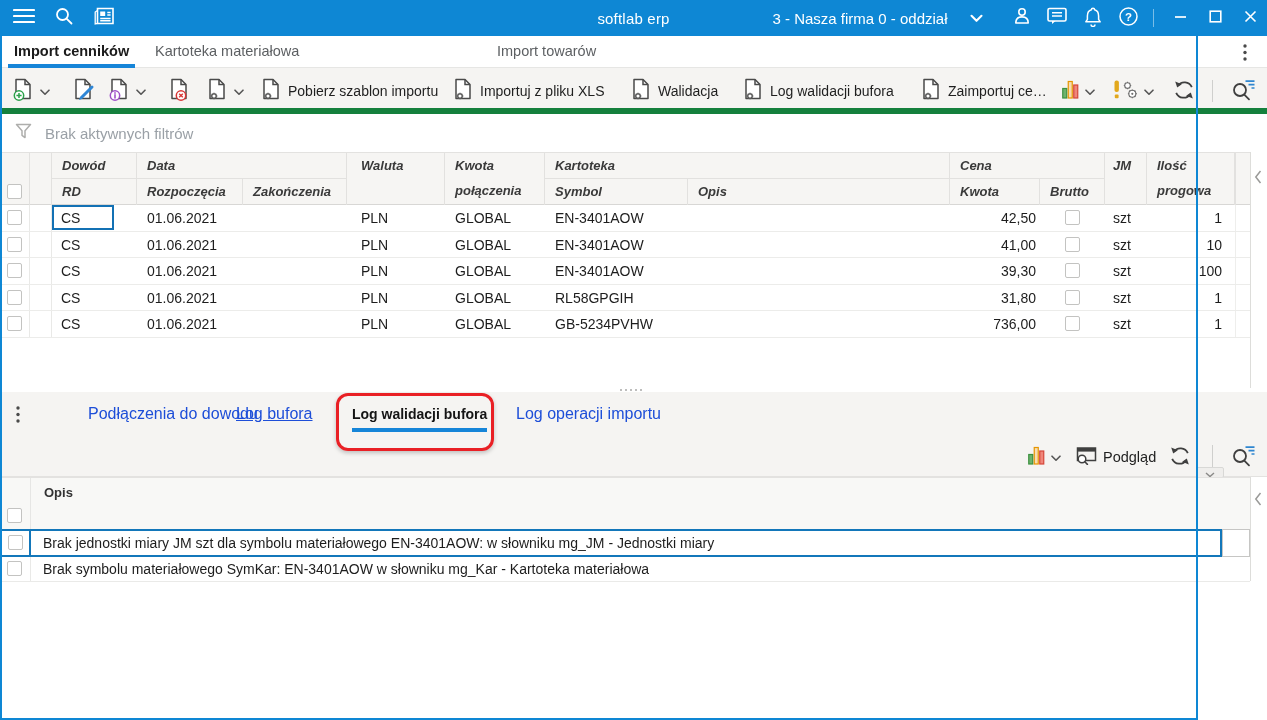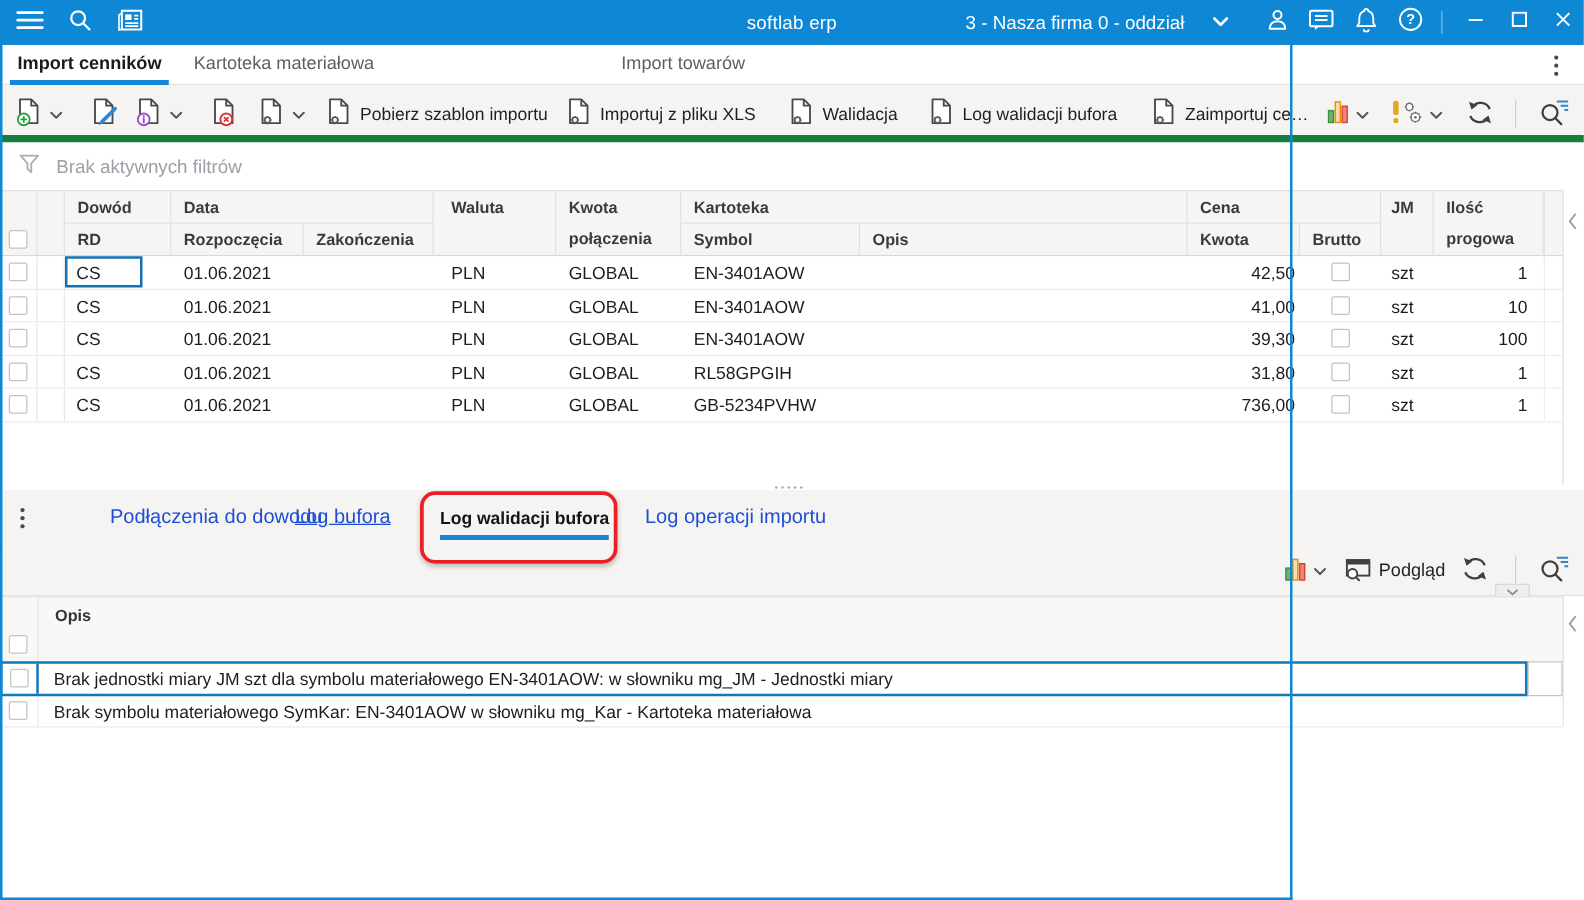--- a/index.html
+++ b/index.html
@@ -1,18 +1,18 @@
 <!DOCTYPE html>
 <html><head>
 <meta charset="utf-8">
 <style>
   * { box-sizing: border-box; margin: 0; padding: 0; }
   html,body { width:1267px; height:720px; }
   body { font-family:"Liberation Sans", sans-serif; background:#fff; overflow:hidden; }
-  .app { position:relative; width:1034px; height:720px; background:#fff;border-radius:20px; }
+  .app { position:relative; width:1198px; height:720px; background:#fff;border-radius:20px; }
   .frame { position:absolute; inset:0; border:2px solid #0e87d4; border-top:none; pointer-events:none; z-index:60; }
 
   
   .titlebar { position:absolute; top:0; left:0; width:1267px; height:36px; background:#0e87d4; z-index:5; }
   .tb-abs { position:absolute; display:flex; align-items:center; height:36px; top:0; }
   .app-title { left:50%; transform:translateX(-50%); color:#fff; font-size:15px; font-weight:500; letter-spacing:.2px; }
   .company { left:752px; width:216px; justify-content:center; color:#fff; font-size:15px; cursor:default; }
   .tb-btn { width:28px; justify-content:center; cursor:default; }
 
   
@@ -25,21 +25,21 @@
   .toolbar { position:absolute; top:68px; left:0; width:1267px; height:46px; background:#f5f4f2; border-bottom:6px solid #15803d; }
   .tbtn { position:absolute; top:10px; height:26px; display:flex; align-items:center; gap:6px; font-size:14px; color:#1f1f1f; white-space:nowrap; cursor:default; }
   .vsep { position:absolute; top:12px; width:1px; height:22px; background:#cfcfcd; }
 
   
   .filterbar { position:absolute; top:114px; left:0; width:1267px; height:38px; background:#fff; display:flex; align-items:center; }
   .filter-text { color:#9aa0a6; font-size:15px; margin-left:12px; }
 
   
   .ghead { position:absolute; top:152px; left:0; width:1250px; height:53px; background:#f6f5f3; border-top:1px solid #e3e2e0; border-bottom:1px solid #d8d7d5; font-size:13px; font-weight:600; color:#3a3a3a; }
-  .hc { position:absolute; padding-left:10px; line-height:25px; white-space:nowrap; overflow:hidden; }
+  .hc { position:absolute; padding-left:10px; line-height:25px; white-space:nowrap; overflow:hidden;font-style:italic; }
   .br { border-right:1px solid #e2e1df; }
   .bb { border-bottom:1px solid #e2e1df; }
   .gbody { position:absolute; top:205px; left:0; width:1250px; }
   .grow { position:relative; height:26.5px; border-bottom:1px solid #ececea; background:#fff; }
   .cell { position:absolute; top:0; height:100%; line-height:26px; font-size:14px; color:#1d1d1d; padding-left:10px; white-space:nowrap; overflow:hidden; }
   .c-check { left:0; width:30px; border-right:1px solid #e9e9e7; padding:0; }
   .c-ind   { left:30px; width:22px; border-right:1px solid #e9e9e7; padding:0; }
   .c-rd    { left:52px; width:85px; padding-left:9px; }
   .c-start { left:137px; width:106px; }
   .c-cur   { left:347px; width:98px; padding-left:14px; }

